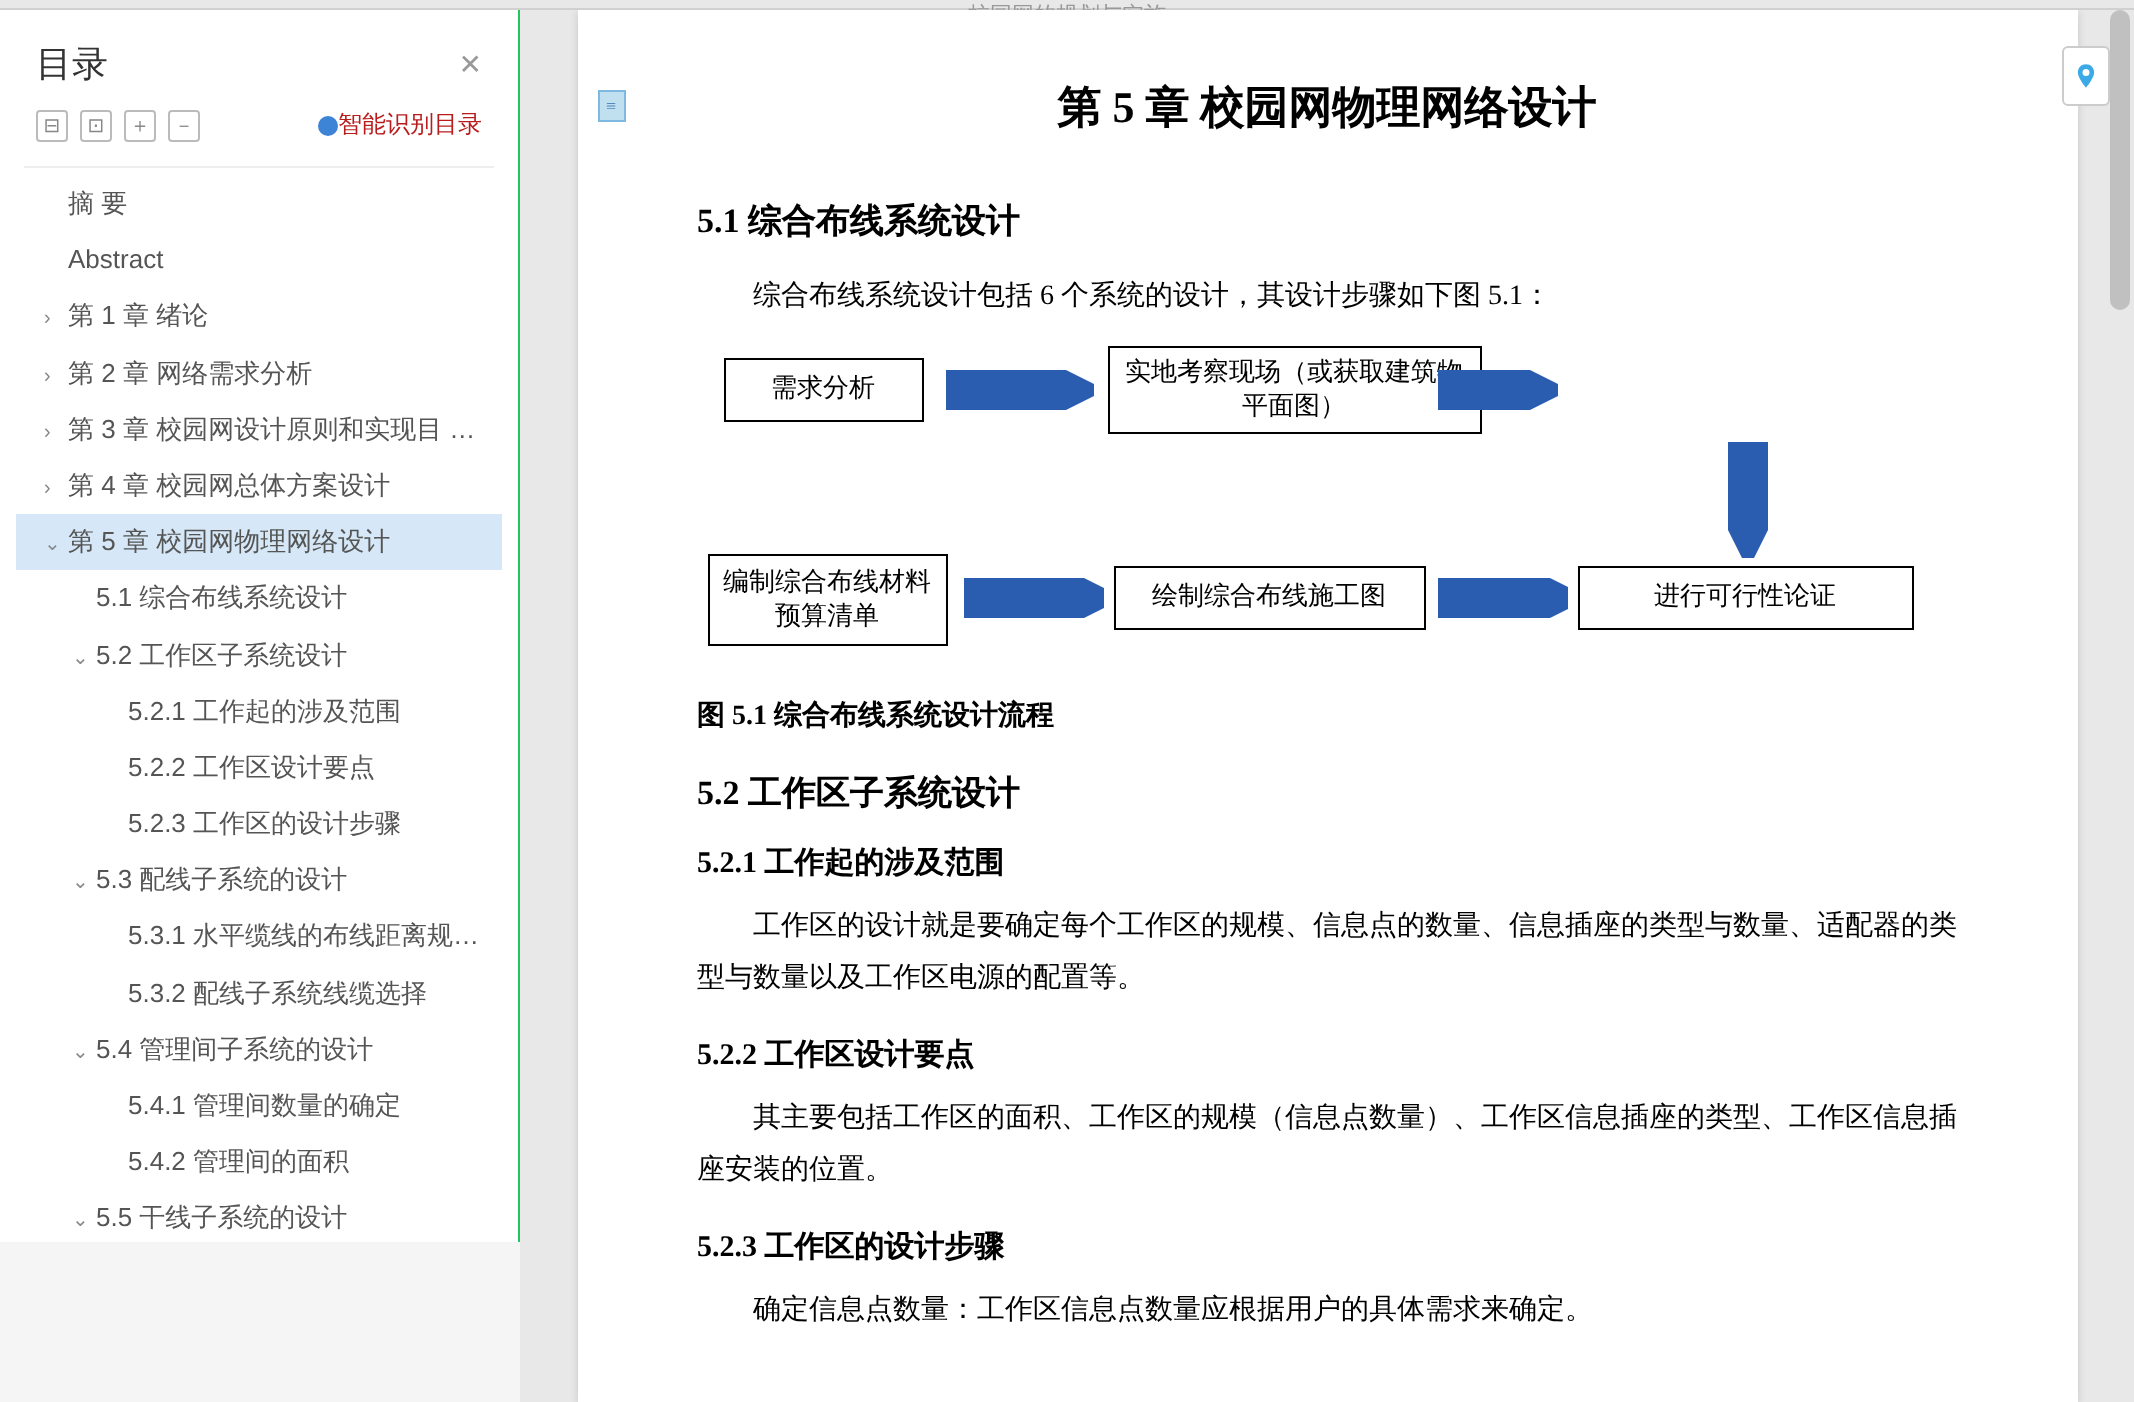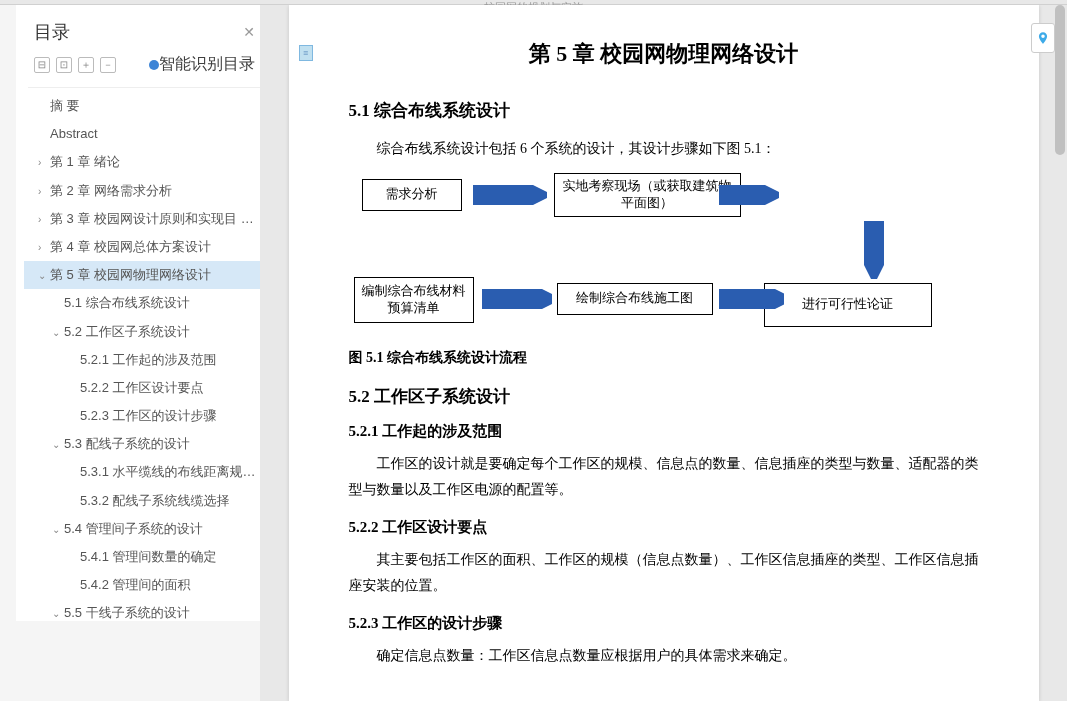--- a/index.html
+++ b/index.html
@@ -1,26 +1,26 @@
 <!DOCTYPE html>
 <html><head>
 <meta charset="utf-8">
 <style>
 * { box-sizing: border-box; margin: 0; padding: 0; }
 body { font-family: "Microsoft YaHei", "SimSun", sans-serif; font-size: 13px; background: #f5f5f5; color: #333; overflow: hidden; width: 1067px; height: 701px; position: relative; }
 .topbar { position: absolute; top: 0; left: 0; right: 0; height: 5px; background: #e8e8e8; border-bottom: 1px solid #d0d0d0; }
 .topbar-center { position: absolute; top: 0; left: 50%; transform: translateX(-50%); font-size: 11px; color: #999; }
-.sidebar { position: absolute; top: 5px; left: 16px; width: 260px; height: 616px; background: #fff; border-right: 3px solid #22c55e; overflow-y: auto; }
+.sidebar { position: absolute; top: 5px; left: 0; width: 260px; height: 616px; background: #fff; border-right: 1px solid #22c55e; overflow-y: auto; }
 .sidebar-header { padding: 15px 18px 10px 18px; display: flex; justify-content: space-between; align-items: center; }
 .sidebar-title { font-size: 18px; color: #333; font-weight: normal; }
 .close-x { color: #999; font-size: 14px; cursor: pointer; }
 .toolbar { padding: 0 18px 8px 18px; display: flex; justify-content: space-between; align-items: center; }
 .tb-icons { display: flex; gap: 6px; }
 .tb-btn { width: 16px; height: 16px; border: 1px solid #bbb; border-radius: 2px; display: flex; align-items: center; justify-content: center; font-size: 10px; color: #888; cursor: pointer; }
-.smart-link { color: #404040; font-size: 16px; cursor: pointer; display: flex; align-items: center; gap: 0; }
+.smart-link { color: #b91c1c; font-size: 12px; cursor: pointer; display: flex; align-items: center; gap: 0; }
 .smart-dot { width: 10px; height: 10px; border-radius: 50%; background: #3d84d6; }
 .toc { padding: 0 8px; }
 .toc-item { padding: 5px 8px; font-size: 13px; color: #555; cursor: pointer; white-space: nowrap; overflow: hidden; text-overflow: ellipsis; line-height: 1.4; }
 .toc-item.active { background: #d6e8f7; }
 .toc-item.l0 { padding-left: 26px; }
 .toc-item.l1 { padding-left: 40px; }
 .toc-item.l2 { padding-left: 56px; }
 .chev { display: inline-block; width: 10px; color: #888; font-size: 10px; margin-right: 2px; margin-left: -12px; }
 .hr { border: none; border-top: 1px solid #eee; margin: 4px 12px; }
 
@@ -97,21 +97,21 @@
     <div class="chapter-title">第 5 章  校园网物理网络设计</div>
 
     <div class="h2">5.1 综合布线系统设计</div>
     <div class="para">综合布线系统设计包括 6 个系统的设计，其设计步骤如下图 5.1：</div>
 
     <div class="flow">
 
       <div class="fbox" style="left:8px; top:6px; width:100px; height:32px;">需求分析</div>
       <div class="fbox" style="left:200px; top:0px; width:187px; height:44px;">实地考察现场（或获取建筑物平面图）</div>
 
-      <div class="fbox" style="left:410px; top:110px; width:168px; height:44px;">进行可行性论证</div>
+      <div class="fbox" style="left:435px; top:110px; width:168px; height:32px;">进行可行性论证</div>
       <div class="fbox" style="left:203px; top:110px; width:156px; height:32px;">绘制综合布线施工图</div>
       <div class="fbox" style="left:0px; top:104px; width:120px; height:46px;">编制综合布线材料预算清单</div>
 
       <svg class="arrow-svg" style="left:115px; top:12px;" width="78" height="20">
           <defs>
             <marker id="ah" markerWidth="10" markerHeight="10" refX="8" refY="5" orient="auto">
               <path d="M0,0 L10,5 L0,10 z" fill="#2a5db0"></path>
             </marker>
           </defs>
           <line x1="4" y1="10" x2="68" y2="10" stroke="#2a5db0" stroke-width="8" marker-end="url(#ah)"></line>

